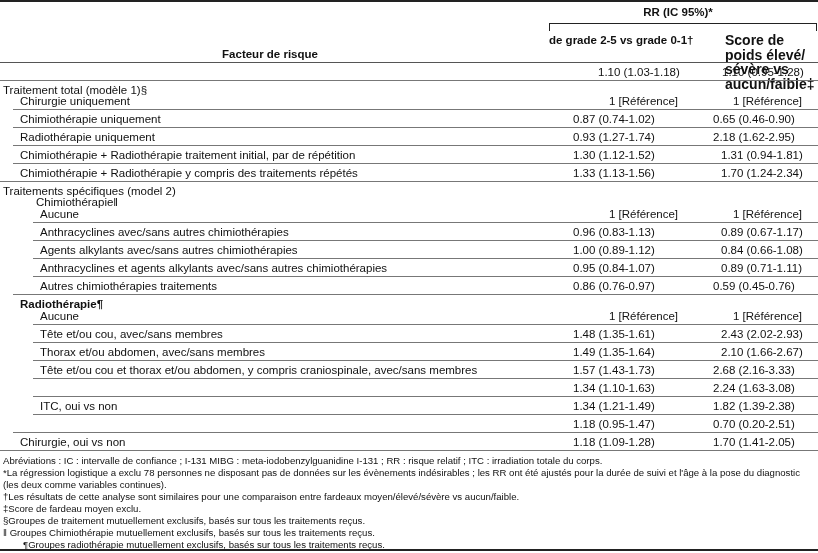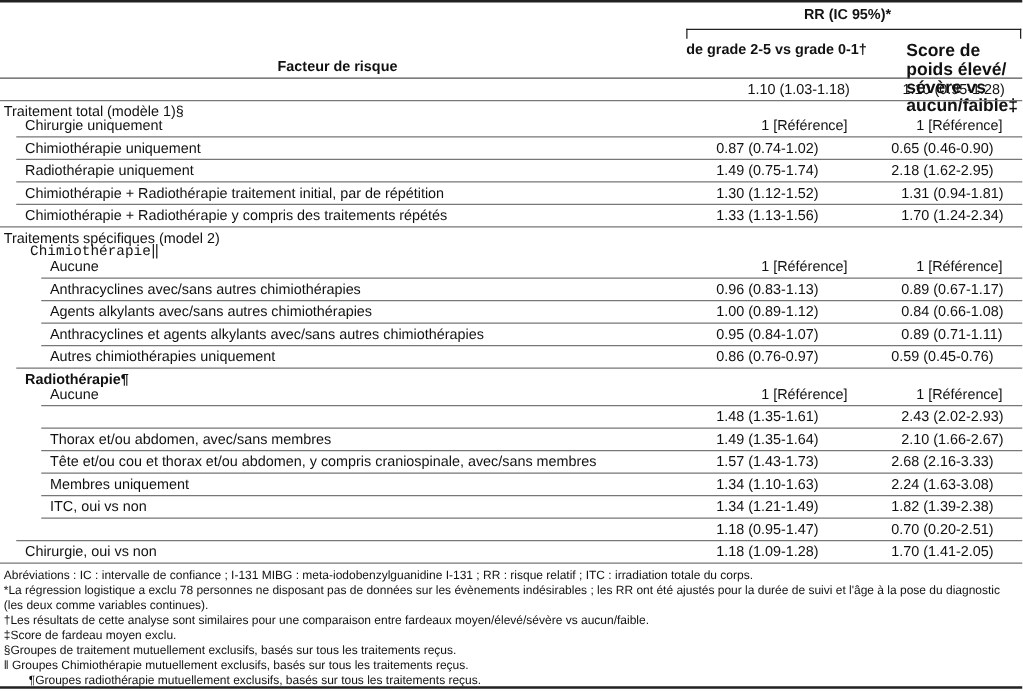--- a/index.html
+++ b/index.html
@@ -61,41 +61,41 @@
       <div class="line" style="left: 13px; width: 805px;"></div>
     </div>
     <div class="row" style="top: 110px; text-align: right;">
       <span class="lbl" style="left: 20px;">Chimiothérapie uniquement</span>
       <span class="v1" style="left: 573px;">0.87 (0.74-1.02)</span>
       <span class="v2" style="left: 713px;">0.65 (0.46-0.90)</span>
       <div class="line" style="left: 13px; width: 805px;"></div>
     </div>
     <div class="row" style="top: 128px;">
       <span class="lbl" style="left: 20px;">Radiothérapie uniquement</span>
-      <span class="v1" style="left: 573px;">1.49 (0.75-1.74)</span>
+      <span class="v1" style="left: 573px;">0.93 (1.27-1.74)</span>
       <span class="v2" style="left: 713px;">2.18 (1.62-2.95)</span>
       <div class="line" style="left: 13px; width: 805px;"></div>
     </div>
     <div class="row" style="top: 146px;">
       <span class="lbl" style="left: 20px;">Chimiothérapie + Radiothérapie traitement initial, par de répétition</span>
       <span class="v1" style="left: 573px;">1.30 (1.12-1.52)</span>
       <span class="v2" style="left: 721px;">1.31 (0.94-1.81)</span>
       <div class="line" style="left: 13px; width: 805px;"></div>
     </div>
     <div class="row" style="top: 164px;">
       <span class="lbl" style="left: 20px;">Chimiothérapie + Radiothérapie y compris des traitements répétés</span>
       <span class="v1" style="left: 573px;">1.33 (1.13-1.56)</span>
       <span class="v2" style="left: 721px;">1.70 (1.24-2.34)</span>
       <div class="line" style="left: 0px; width: 818px;"></div>
     </div>
     <div class="row" style="top: 182px;">
       <span class="lbl" style="left: 3px;">Traitements spécifiques (model 2)</span>
     </div>
     <div class="row" style="top: 193px;">
-      <span class="lbl" style="left: 24px; font-family: Liberation Mono, monospace;">Chimiothérapie‖</span>
+      <span class="lbl" style="left: 36px;">Chimiothérapie‖</span>
     </div>
     <div class="row" style="top: 205px;">
       <span class="lbl" style="left: 40px;">Aucune</span>
       <span class="v1" style="left: 609px;">1 [Référence]</span>
       <span class="v2" style="left: 733px;">1 [Référence]</span>
       <div class="line" style="left: 33px; width: 785px;"></div>
     </div>
     <div class="row" style="top: 223px;">
       <span class="lbl" style="left: 40px;">Anthracyclines avec/sans autres chimiothérapies</span>
       <span class="v1" style="left: 573px;">0.96 (0.83-1.13)</span>
@@ -108,53 +108,53 @@
       <span class="v2" style="left: 721px;">0.84 (0.66-1.08)</span>
       <div class="line" style="left: 33px; width: 785px;"></div>
     </div>
     <div class="row" style="top: 259px;">
       <span class="lbl" style="left: 40px;">Anthracyclines et agents alkylants avec/sans autres chimiothérapies</span>
       <span class="v1" style="left: 573px;">0.95 (0.84-1.07)</span>
       <span class="v2" style="left: 721px;">0.89 (0.71-1.11)</span>
       <div class="line" style="left: 33px; width: 785px;"></div>
     </div>
     <div class="row" style="top: 277px;">
-      <span class="lbl" style="left: 40px;">Autres chimiothérapies uniquement</span>
+      <span class="lbl" style="left: 40px;">Autres chimiothérapies traitements</span>
       <span class="v1" style="left: 573px;">0.86 (0.76-0.97)</span>
       <span class="v2" style="left: 713px;">0.59 (0.45-0.76)</span>
       <div class="line" style="left: 13px; width: 805px;"></div>
     </div>
     <div class="row" style="top: 295px; font-weight: bold;">
       <span class="lbl" style="left: 20px;">Radiothérapie¶</span>
     </div>
     <div class="row" style="top: 307px;">
       <span class="lbl" style="left: 40px;">Aucune</span>
       <span class="v1" style="left: 609px;">1 [Référence]</span>
       <span class="v2" style="left: 733px;">1 [Référence]</span>
       <div class="line" style="left: 33px; width: 785px;"></div>
     </div>
     <div class="row" style="top: 325px;">
+      <span class="lbl" style="left: 40px;">Tête et/ou cou, avec/sans membres</span>
       <span class="v1" style="left: 573px;">1.48 (1.35-1.61)</span>
       <span class="v2" style="left: 721px;">2.43 (2.02-2.93)</span>
       <div class="line" style="left: 33px; width: 785px;"></div>
     </div>
     <div class="row" style="top: 343px;">
       <span class="lbl" style="left: 40px;">Thorax et/ou abdomen, avec/sans membres</span>
       <span class="v1" style="left: 573px;">1.49 (1.35-1.64)</span>
       <span class="v2" style="left: 721px;">2.10 (1.66-2.67)</span>
       <div class="line" style="left: 33px; width: 785px;"></div>
     </div>
     <div class="row" style="top: 361px;">
       <span class="lbl" style="left: 40px;">Tête et/ou cou et thorax et/ou abdomen, y compris craniospinale, avec/sans membres</span>
       <span class="v1" style="left: 573px;">1.57 (1.43-1.73)</span>
       <span class="v2" style="left: 713px;">2.68 (2.16-3.33)</span>
       <div class="line" style="left: 33px; width: 785px;"></div>
     </div>
     <div class="row" style="top: 379px;">
-      <span class="lbl" style="left: 40px;">Membres uniquement</span>
       <span class="v1" style="left: 573px;">1.34 (1.10-1.63)</span>
       <span class="v2" style="left: 713px;">2.24 (1.63-3.08)</span>
       <div class="line" style="left: 33px; width: 785px;"></div>
     </div>
     <div class="row" style="top: 397px;">
       <span class="lbl" style="left: 40px;">ITC, oui vs non</span>
       <span class="v1" style="left: 573px;">1.34 (1.21-1.49)</span>
       <span class="v2" style="left: 713px;">1.82 (1.39-2.38)</span>
       <div class="line" style="left: 33px; width: 785px;"></div>
     </div>

